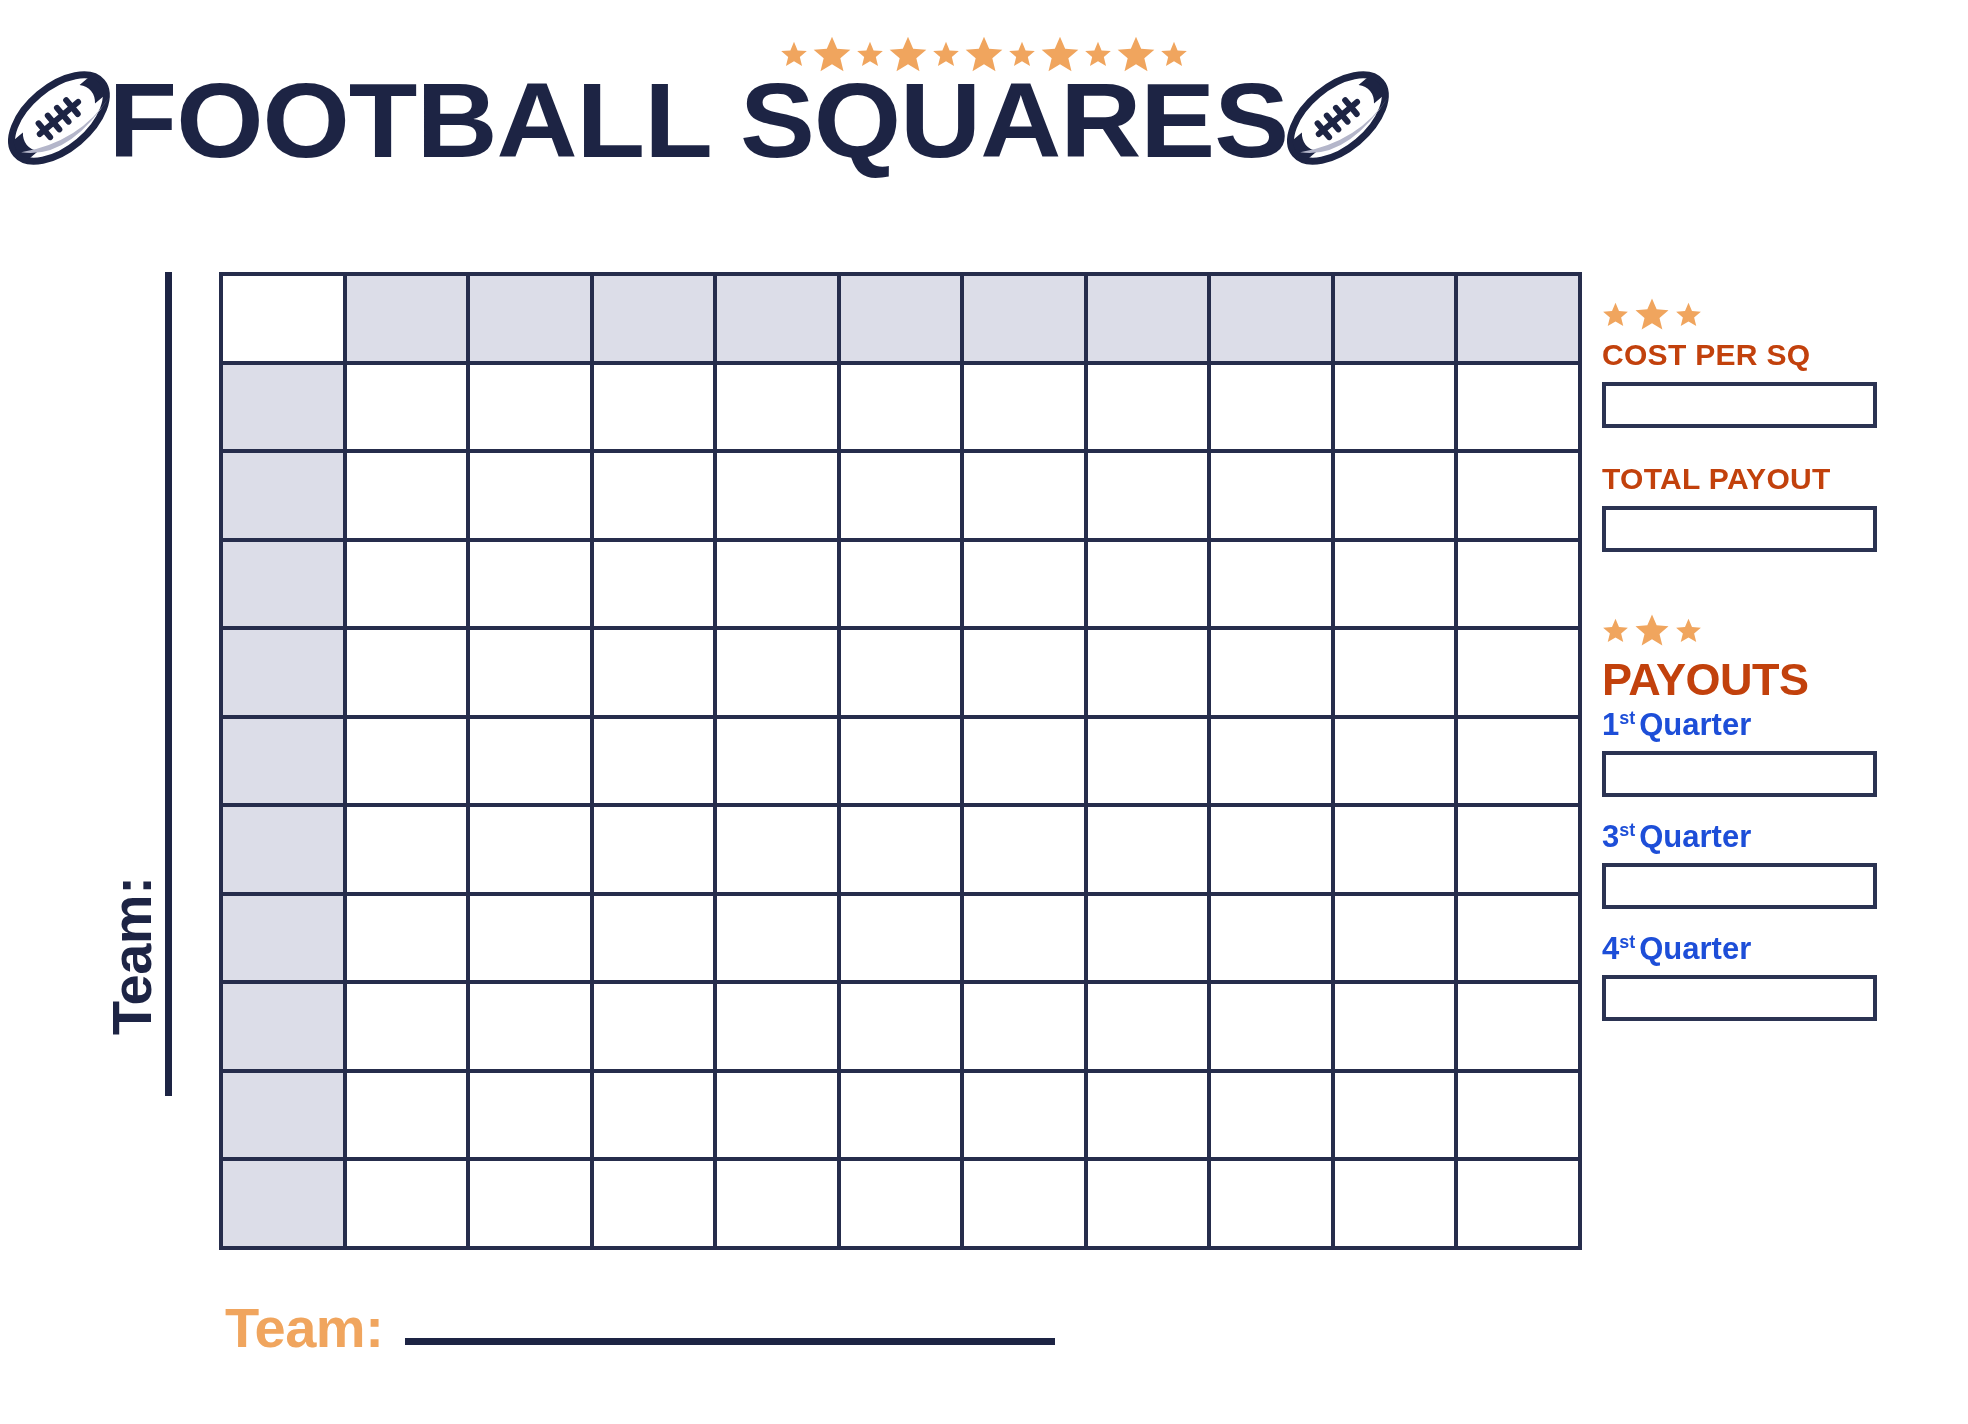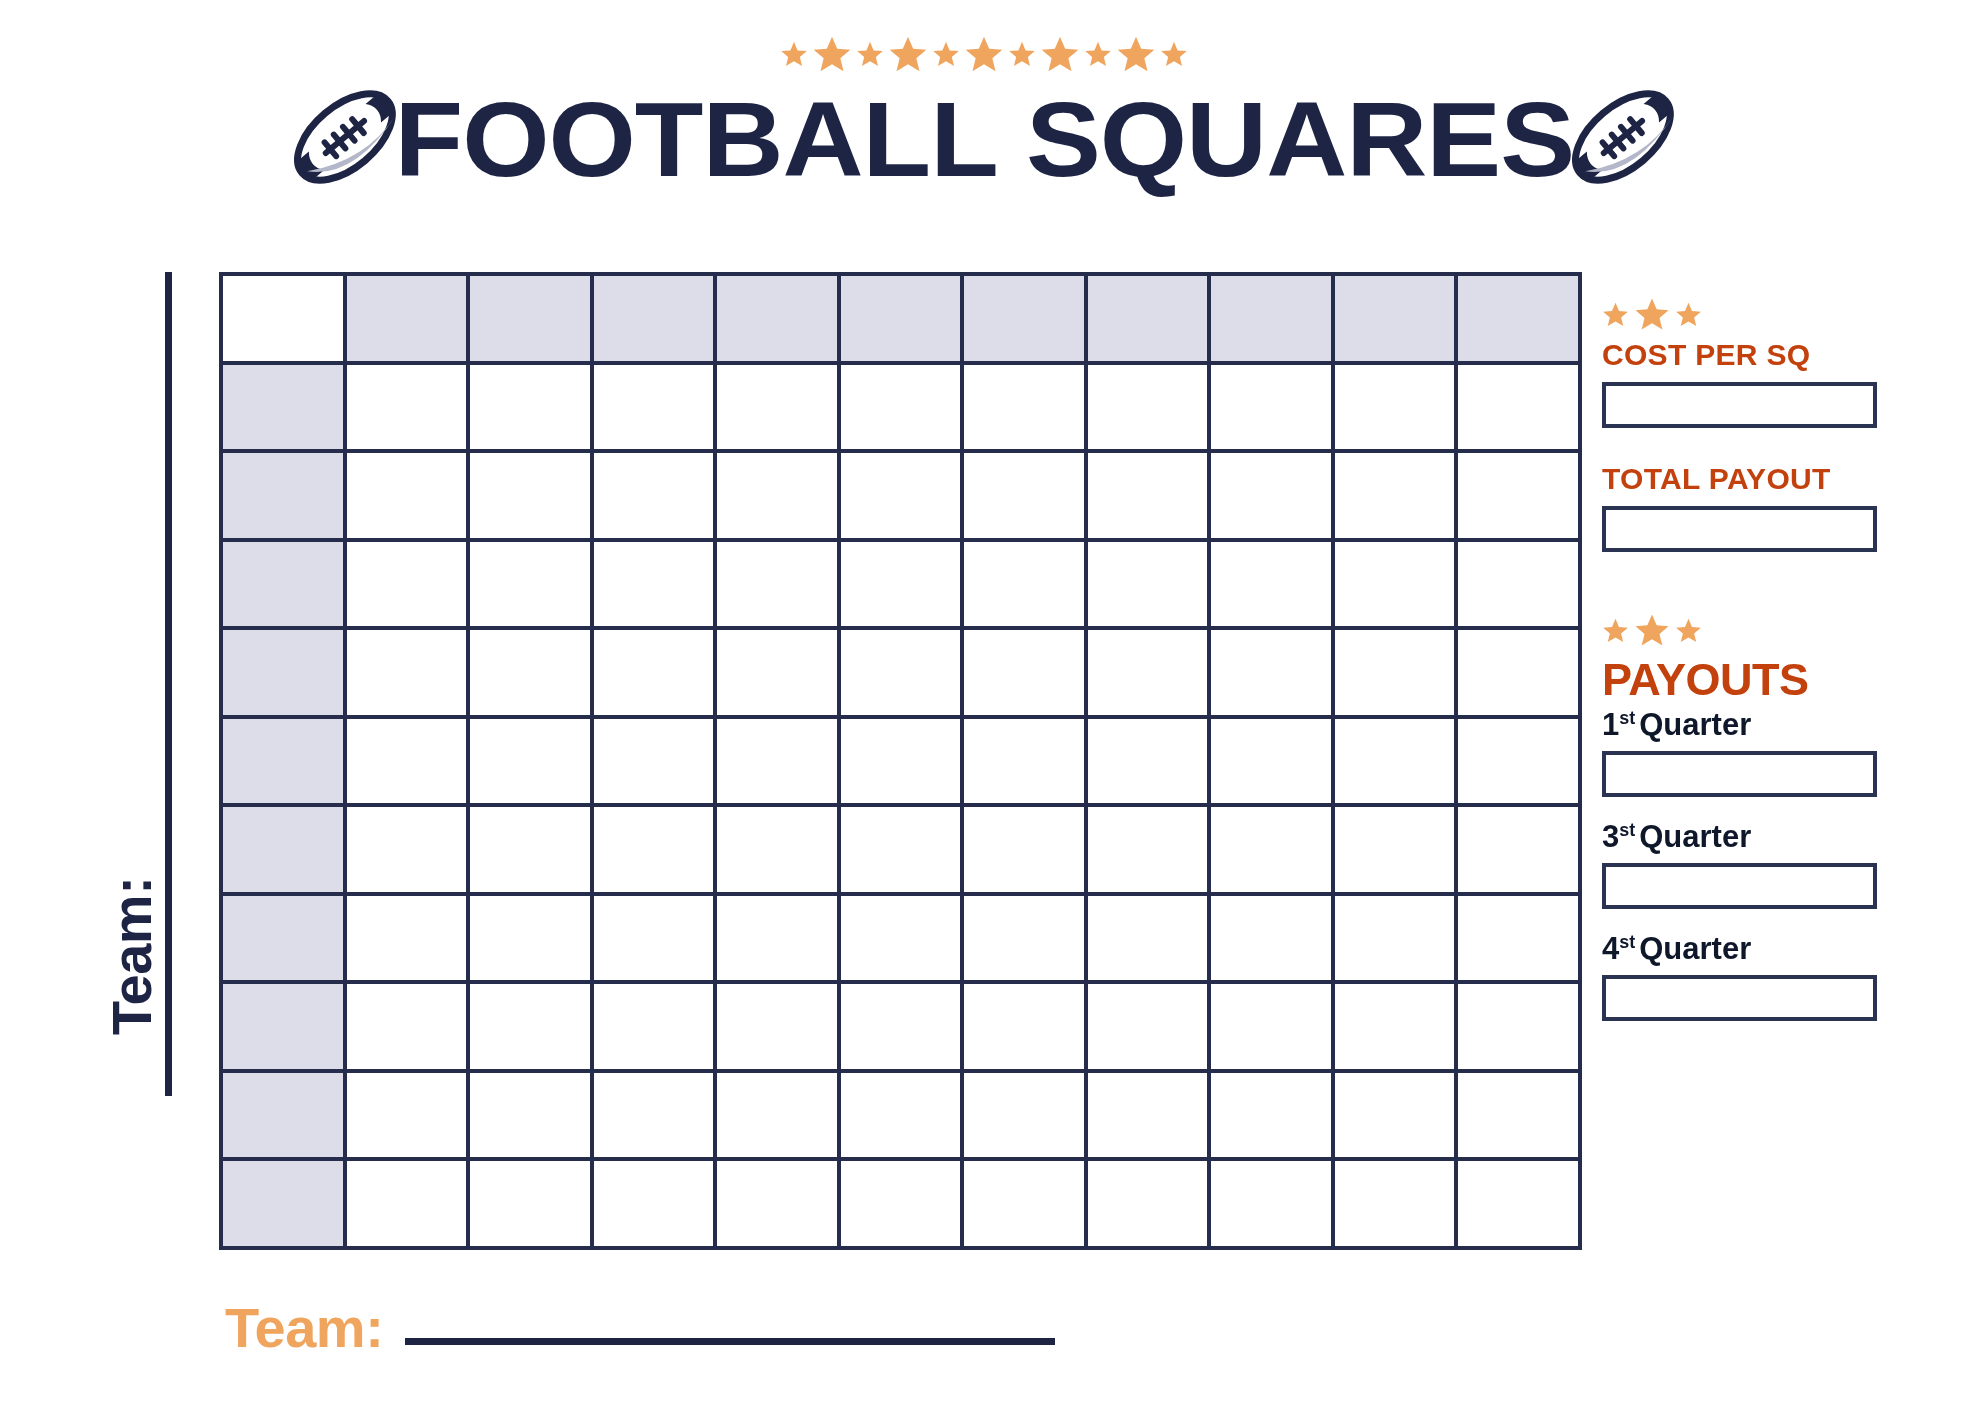--- a/index.html
+++ b/index.html
@@ -13,22 +13,22 @@
 
   
   #star-row {
     position:absolute; left:0; top:34px; width:1968px;
     display:flex; justify-content:center; align-items:center; gap:4px;
   }
   #star-row .star { display:block; }
 
   
   #title-row {
-    position:absolute; left:0; top:69px; width:1968px; height:140px;
-    display:flex; justify-content:center; align-items:center; gap:24px;
+    position:absolute; left:0; top:50px; width:1968px; height:140px;
+    display:flex; justify-content:flex-start; align-items:center; gap:24px;
   }
   #page-title {
     font-size:106px; font-weight:bold;
     letter-spacing:-1px;
     color:#1D2444;
     line-height:1;
     white-space:nowrap;
     transform:scaleX(1.06);
   }
   .ball { flex:0 0 auto; }
@@ -105,21 +105,21 @@
   .side-heading.big {
     font-size:45px; letter-spacing:-0.5px; margin-bottom:1px;
   }
   .side-box {
     width:275px; height:46px;
     border:4px solid #2B3352; background:#FFFFFF;
   }
   .spacer-lg { height:60px; }
   .spacer-md { height:34px; }
   .quarter-label {
-    font-size:31px; font-weight:bold; color:#0f172a;
+    font-size:31px; font-weight:bold; color:#1d4ed8;
     margin-bottom:8px; white-space:nowrap;
   }
   .quarter-label sup {
     font-size:0.58em; vertical-align:super;
     font-weight:bold; margin-right:4px;
   }
   .quarter-block { margin-bottom:22px; }
 </style>
 </head>
 <body>

